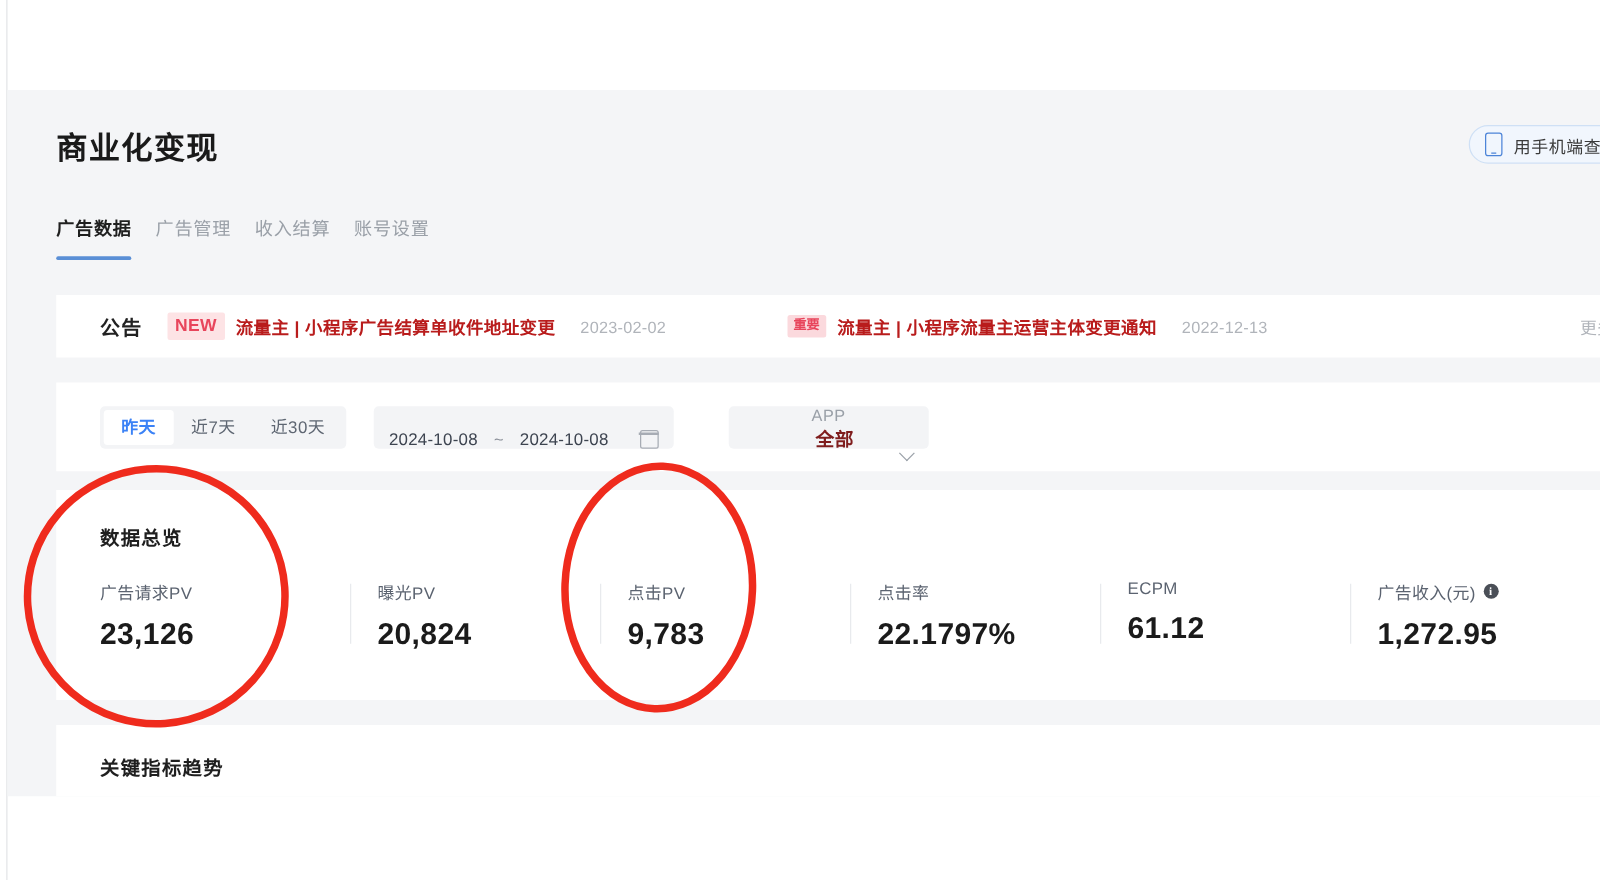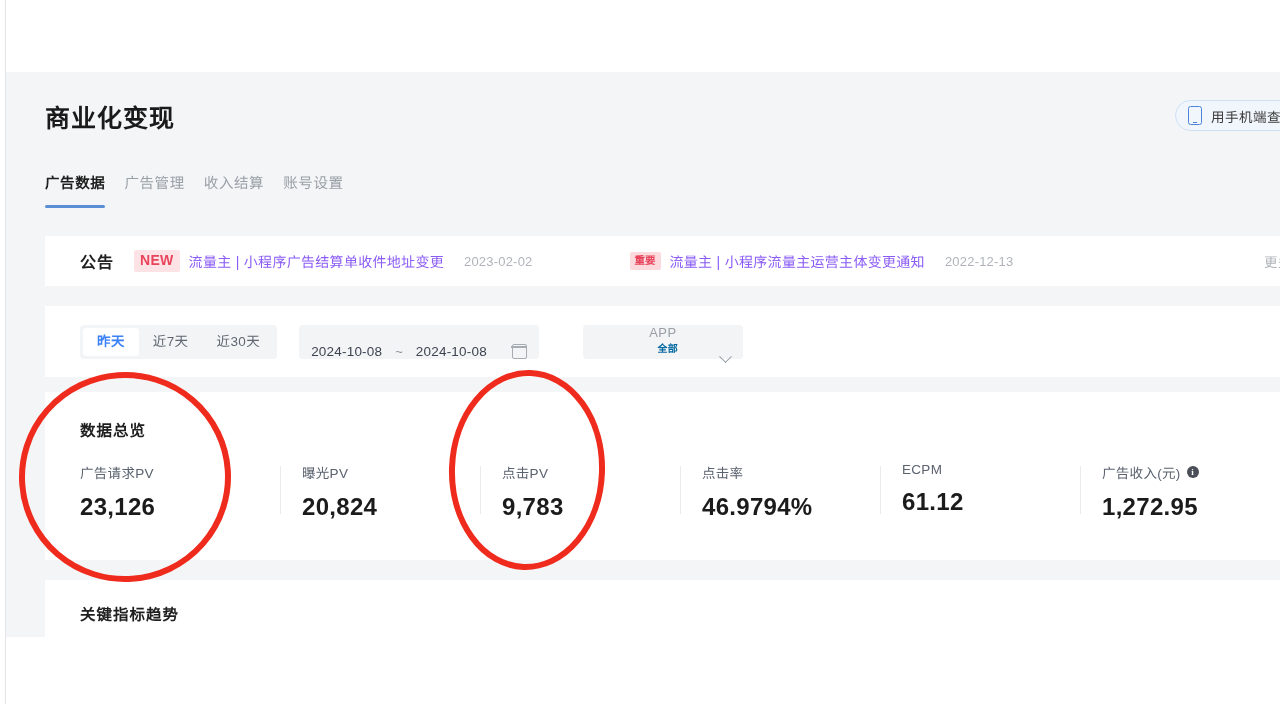--- a/index.html
+++ b/index.html
@@ -180,22 +180,22 @@
     letter-spacing: .3px;
   }
   .badge-important {
     background: #fbd9dd;
     color: #e8455c;
     font-size: 10.5px;
     padding: 2.5px 5px;
   }
   .announce-text {
     font-size: 14px;
-    color: #8b5cf6;
-    font-weight: normal;
+    color: #b91c1c;
+    font-weight: bold;
     letter-spacing: .3px;
   }
   .announce-date {
     font-size: 13px;
     color: #b0b4ba;
     margin-left: 11px;
     letter-spacing: .2px;
   }
   .announce-more {
     position: absolute;
@@ -291,22 +291,22 @@
     box-sizing: border-box;
     cursor: pointer;
     flex-direction: column;
   }
   .appselect .k {
     font-size: 13px;
     color: #9aa0a8;
     letter-spacing: .4px;
   }
   .appselect .v {
-    font-size: 10px;
-    color: #0369a1;
+    font-size: 15px;
+    color: #7f1d1d;
     font-weight: bold;
     margin-left: 10px;
     letter-spacing: .4px;
   }
   .chevron {
     margin-left: auto;
     width: 8px; height: 8px;
     border-right: 1.6px solid #9aa0a8;
     border-bottom: 1.6px solid #9aa0a8;
     transform: rotate(45deg) translate(-2px,-2px);
@@ -475,21 +475,21 @@
           <div class="m-label">
             <span>点击PV</span>
           </div>
           <div class="m-value">9,783</div>
         </div>
 
         <div class="metric">
           <div class="m-label">
             <span>点击率</span>
           </div>
-          <div class="m-value">46.9794%</div>
+          <div class="m-value">22.1797%</div>
         </div>
 
         <div class="metric">
           <div class="m-label">
             <span>ECPM</span>
           </div>
           <div class="m-value">61.12</div>
         </div>
 
         <div class="metric">

